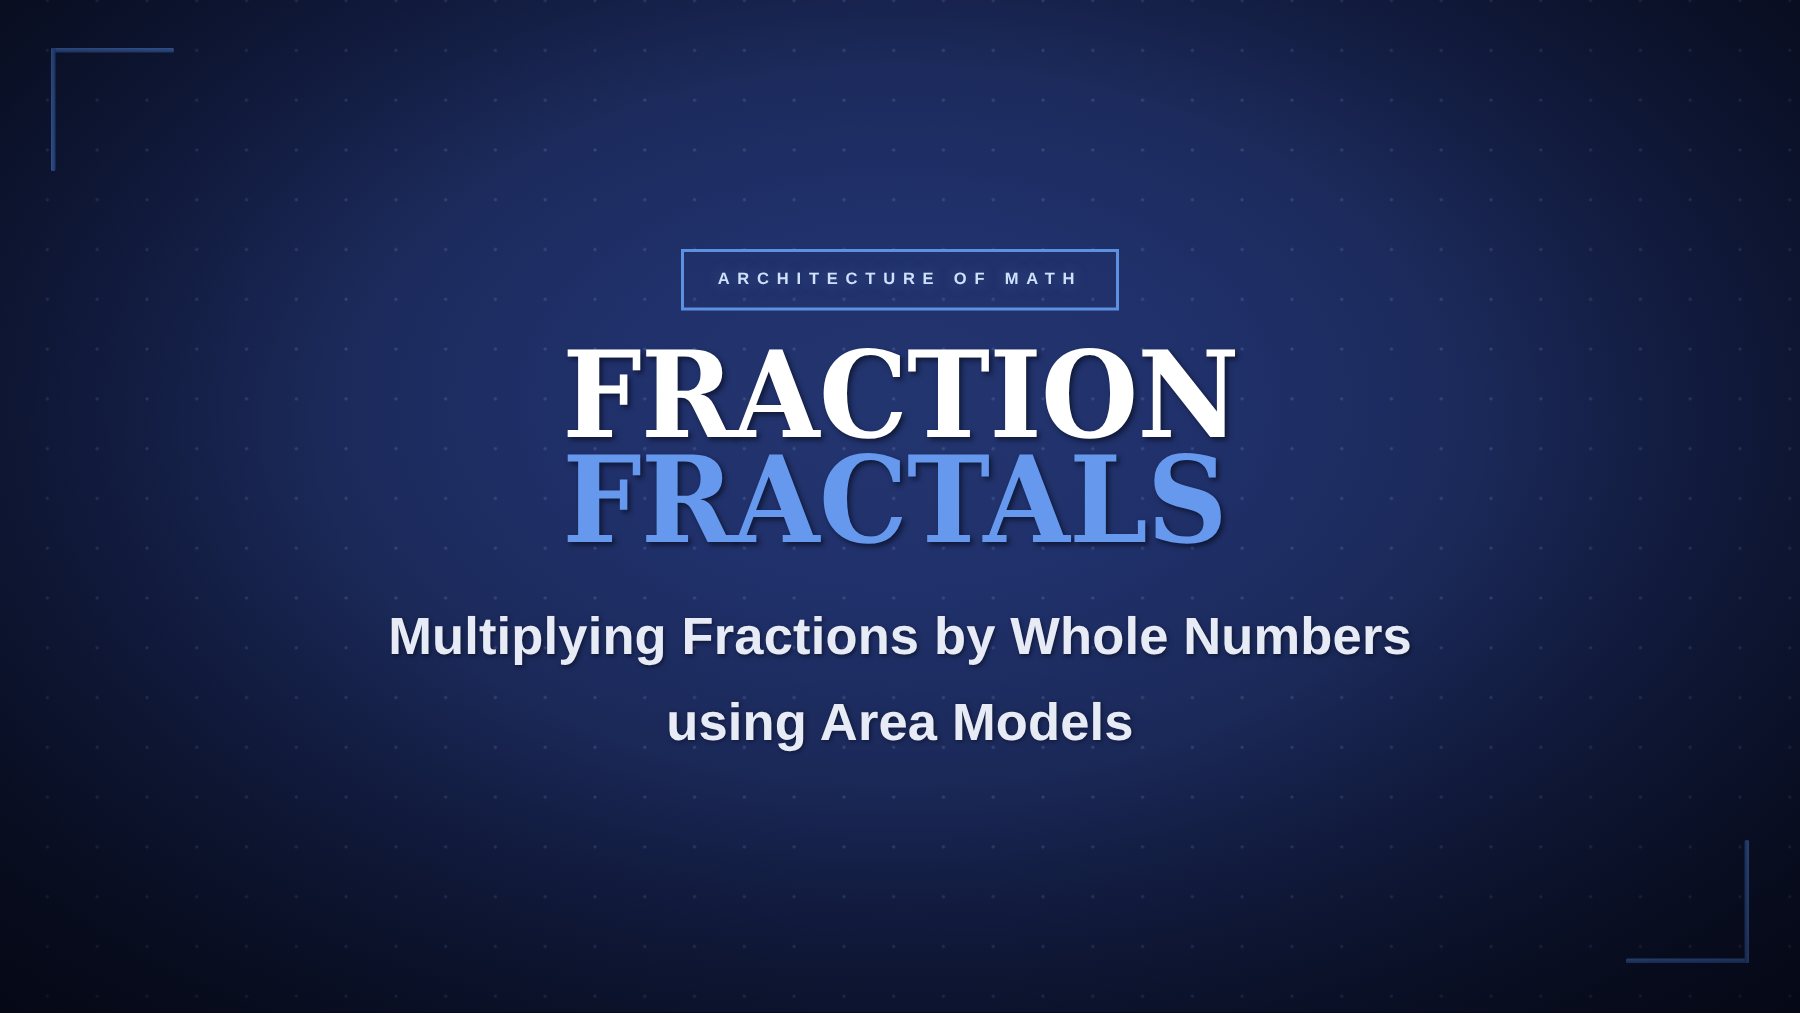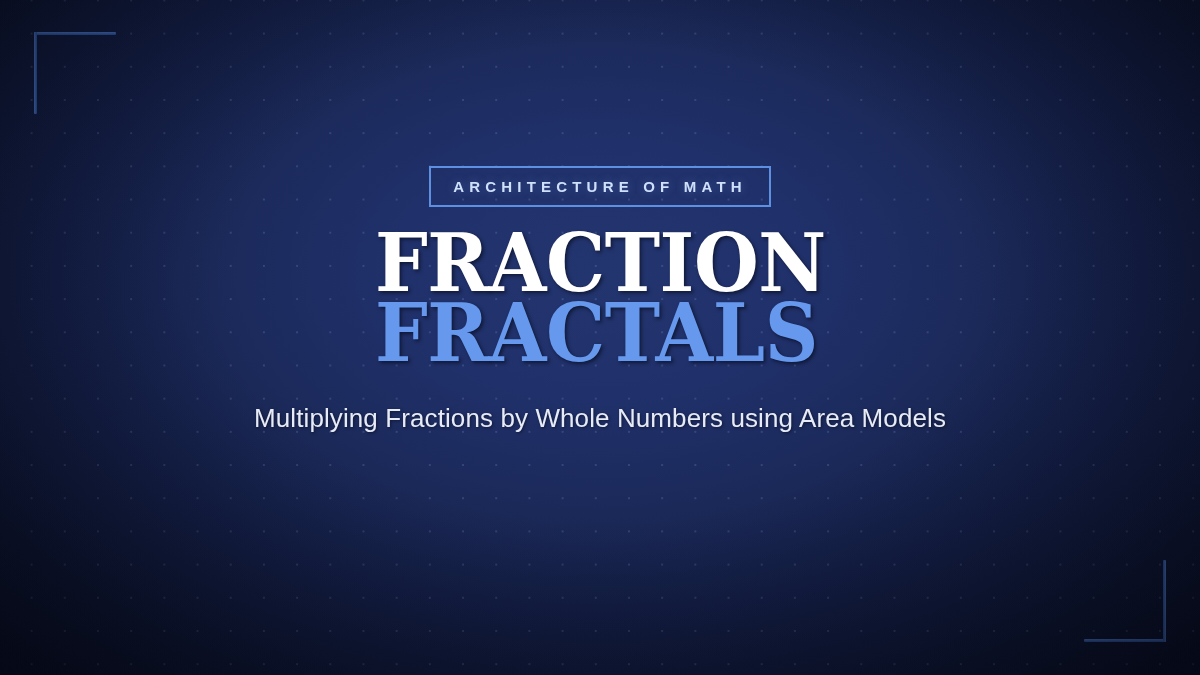--- a/index.html
+++ b/index.html
@@ -89,21 +89,21 @@
     border: 2px solid #5e90e2;
     padding: 0 22px;
     height: 41px;
     display: flex;
     align-items: center;
     justify-content: center;
     box-sizing: border-box;
   }
   #eyebrow-text {
     color: #cfe0fb;
-    font-size: 15px;
+    font-size: 11px;
     font-weight: 700;
     letter-spacing: 5.2px;
     line-height: 1;
     white-space: nowrap;
     text-shadow: 0 0 10px rgba(120,165,240,0.35);
   }
 
   #title-block {
     margin-top: 18px;
     line-height: 0.95;
@@ -119,22 +119,22 @@
     text-shadow: 2px 2px 4px rgba(2,5,15,0.55);
   }
   #title-line-1 { color: #ffffff; }
   #title-line-2 { color: #6699ee; margin-top: -6px; }
 
   #subtitle {
     margin-top: 26px;
     width: 760px;
     text-align: center;
     color: #e7ebf5;
-    font-size: 26px;
-    font-weight: 400;
+    font-size: 35px;
+    font-weight: 700;
     line-height: 1.62;
     letter-spacing: 0.1px;
     text-shadow: 1px 1px 3px rgba(3,6,18,0.5);
   }
 </style>
 </head>
 <body>
 
 <div id="slide">
 

